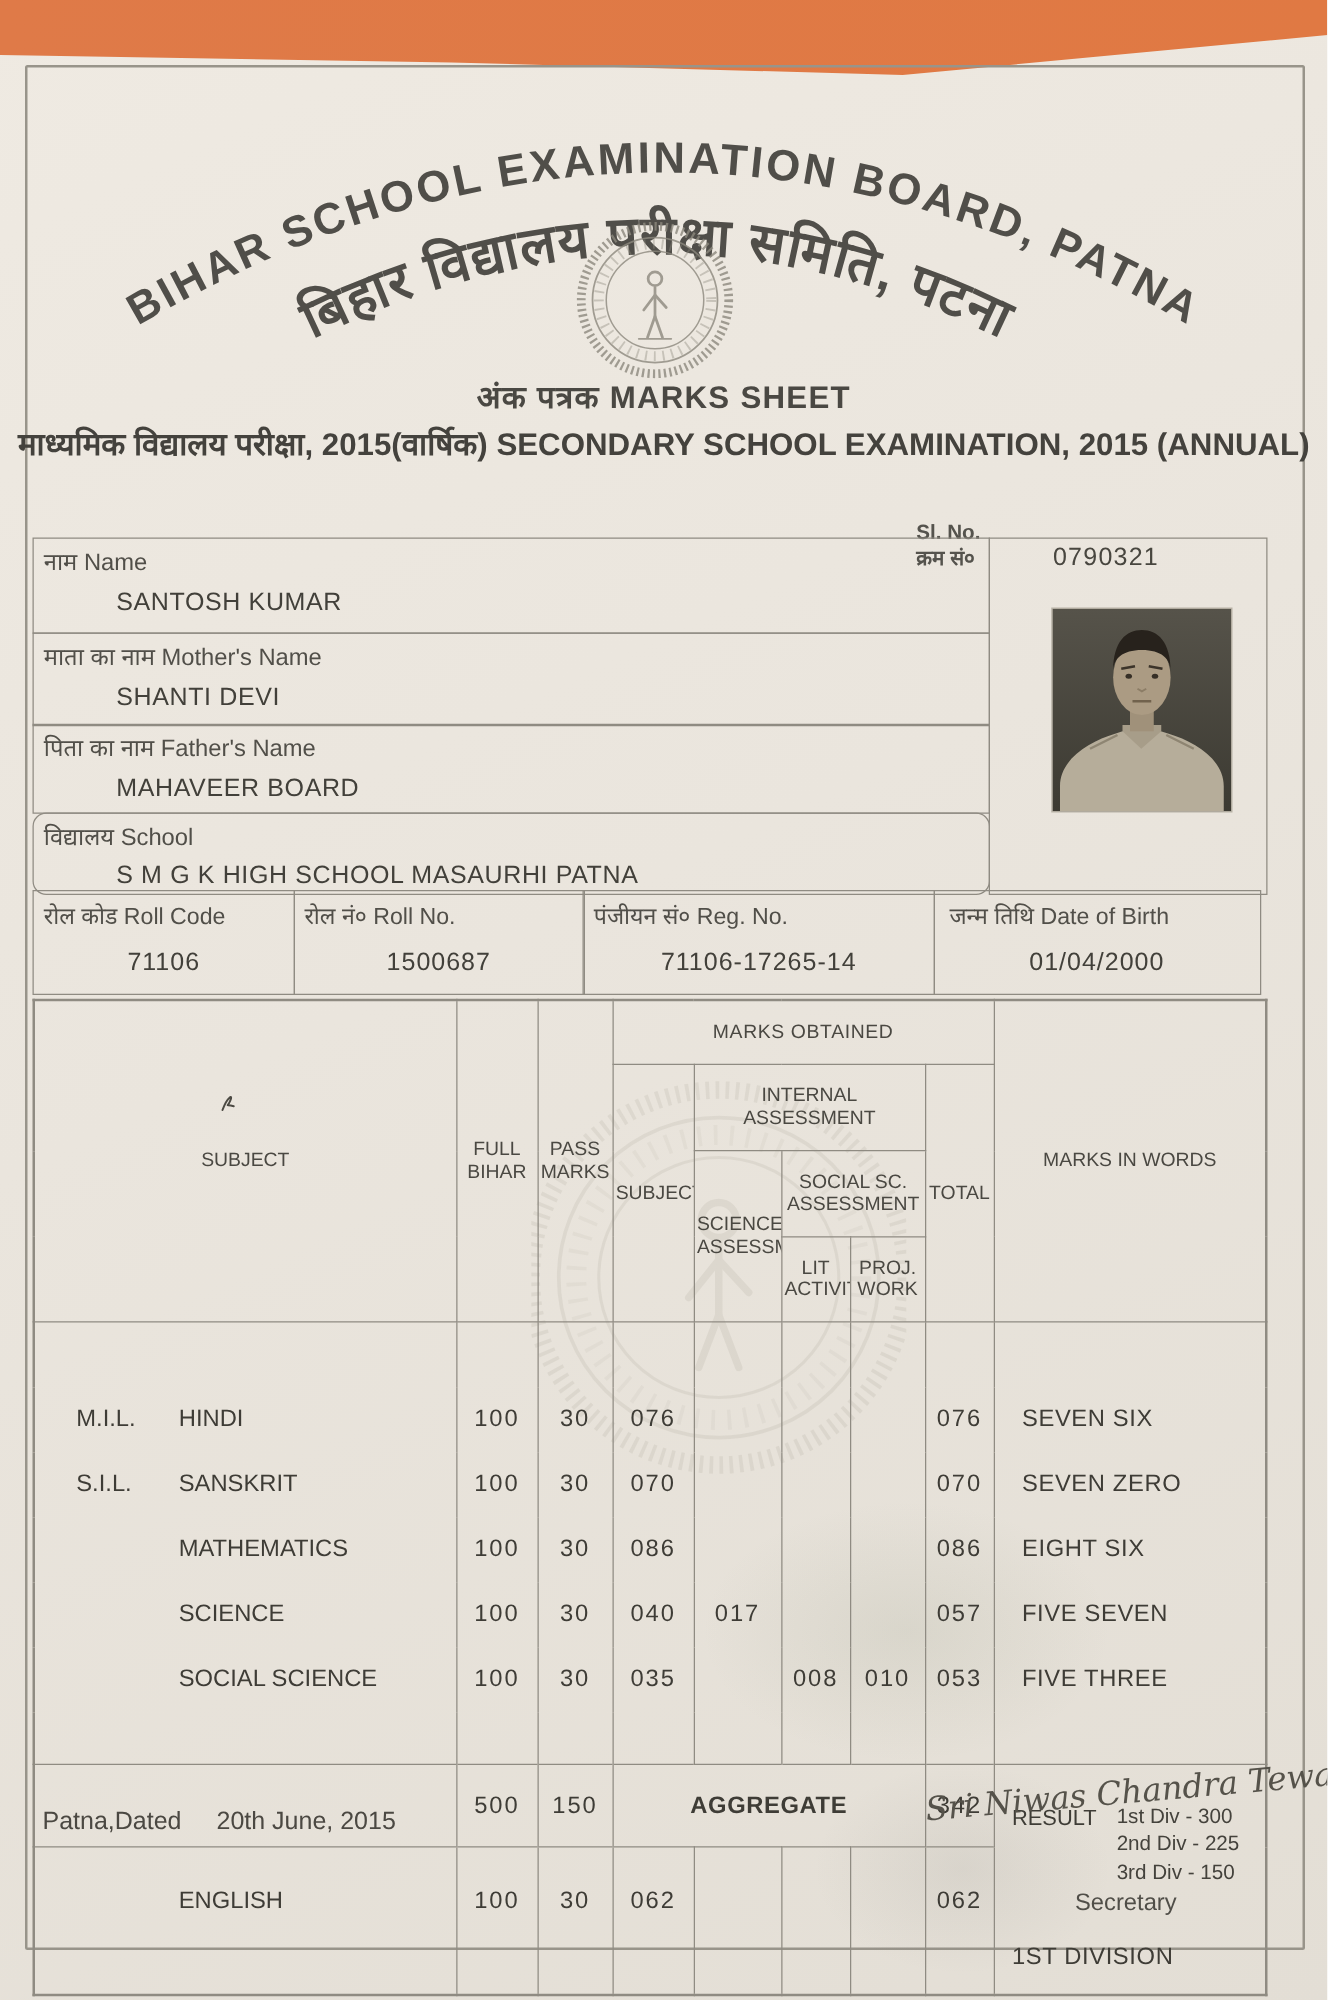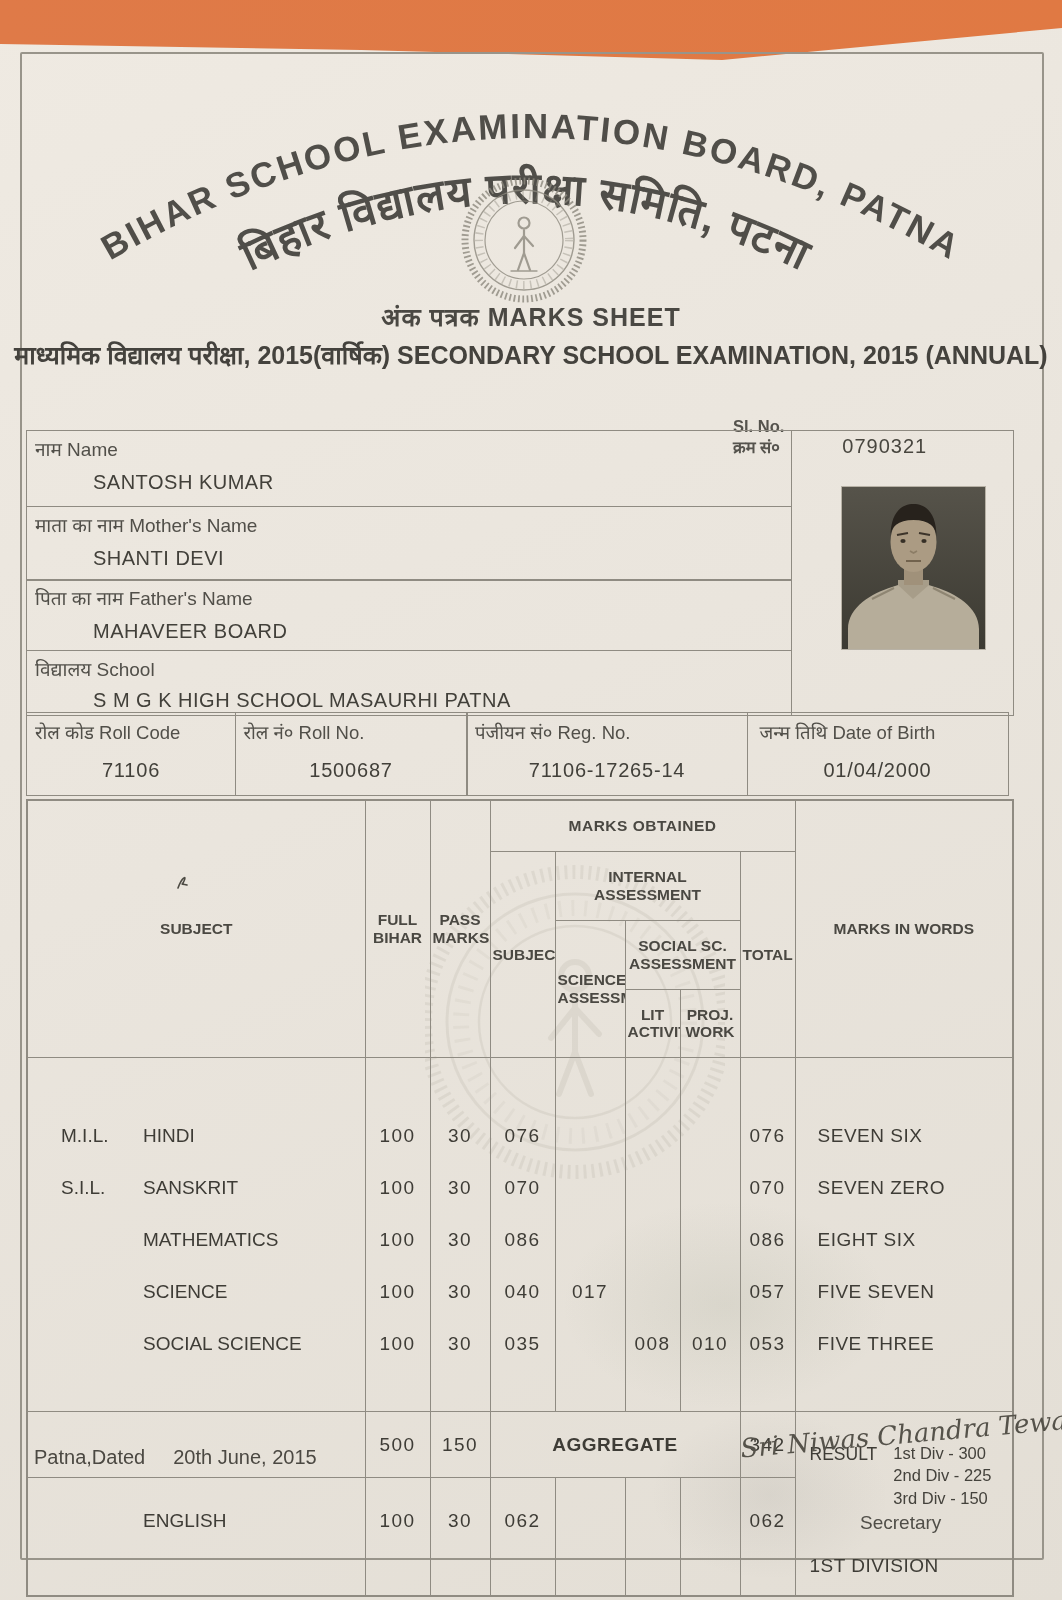--- a/index.html
+++ b/index.html
@@ -25,37 +25,37 @@
     font-size:25px; font-weight:bold; color:#44423d; white-space:nowrap;}
   .serial{position:absolute; left:733px; top:416px; display:flex; align-items:flex-end;}
   .serial-labels{font-size:16.5px; line-height:1.3; color:#55534d; font-weight:bold;}
   .serial-value{margin-left:58px; font-size:20px; letter-spacing:1px; color:#48463f; margin-bottom:1px;}
 
   .info{position:absolute; left:26px; top:430px; width:766px;}
   .info-row{border:1.5px solid #8f8b82; background:transparent;}
   .info-row + .info-row{margin-top:-1.5px;}
   .info-label{font-size:19px; padding:5px 0 0 8px; color:#514f49;}
   .info-value{font-size:20px; padding-left:66px; margin-top:9px; letter-spacing:.5px; color:#42403a;}
-  .r-name{height:75px;} .r-mother{height:73px;} .r-father{height:70px;} .r-school{height:64px;}
+  .r-name{height:75px;} .r-mother{height:73px;} .r-father{height:70px;} .r-school{height:64px;border-radius:11px;}
   .r-school .info-value{margin-top:7px;}
 
   .photo-box{position:absolute; left:790.5px; top:430px; width:221px; height:283.5px;
     border:1.5px solid #8f8b82;}
   .photo{position:absolute; left:50px; top:56px; width:143px; height:162px; box-shadow:0 0 0 1px #b7b1a5;}
 
   .roll-row{position:absolute; left:26px; top:712px; height:84px; display:flex;}
   .roll-cell{border:1.5px solid #8f8b82; box-sizing:border-box; padding-top:6px;}
   .roll-cell + .roll-cell{margin-left:-1.5px;}
   .roll-label{font-size:18.5px; padding-left:8px; color:#514f49;}
   .roll-value{font-size:20px; text-align:center; margin-top:15px; letter-spacing:.8px; color:#42403a;}
 
   .marks{position:absolute; left:26px; top:799px; width:986px;}
   table.mt{border-collapse:collapse; table-layout:fixed; width:986px; border:2px solid #8f8b82;}
   table.mt th, table.mt td{box-sizing:border-box; overflow:hidden;}
-  table.mt th{border:1px solid #8f8b82; font-weight:bold; color:#4a4842; font-size:15.5px;
+  table.mt th{border:1px solid #8f8b82; font-weight:normal; color:#4a4842; font-size:15.5px;
     text-align:center; padding:16px 2px;}
   th.mid{font-size:13px;} th.ia{font-size:12.5px;} th.mo{font-size:14px; letter-spacing:.5px;}
   th.tiny{font-size:8.5px; line-height:1.15; font-weight:bold; padding:0 1px;}
   tr.hr1{height:24px;} tr.hr2{height:22px;} tr.hr3{height:14px;} tr.hr4{height:14px;}
   table.mt td{border-left:1px solid #8f8b82; border-right:1px solid #8f8b82;
     border-top:none; border-bottom:none; font-size:19px; color:#3e3c36; vertical-align:middle;}
   tr.spacer1{height:48px;} tr.srow{height:52px;} tr.spacer2{height:42px;}
   tr.agg{height:66px;} tr.eng{height:118px;}
   tr.agg td{border-top:1px solid #8f8b82;}
   tr.eng td{border-top:1px solid #8f8b82; vertical-align:top; padding-top:32px;}

